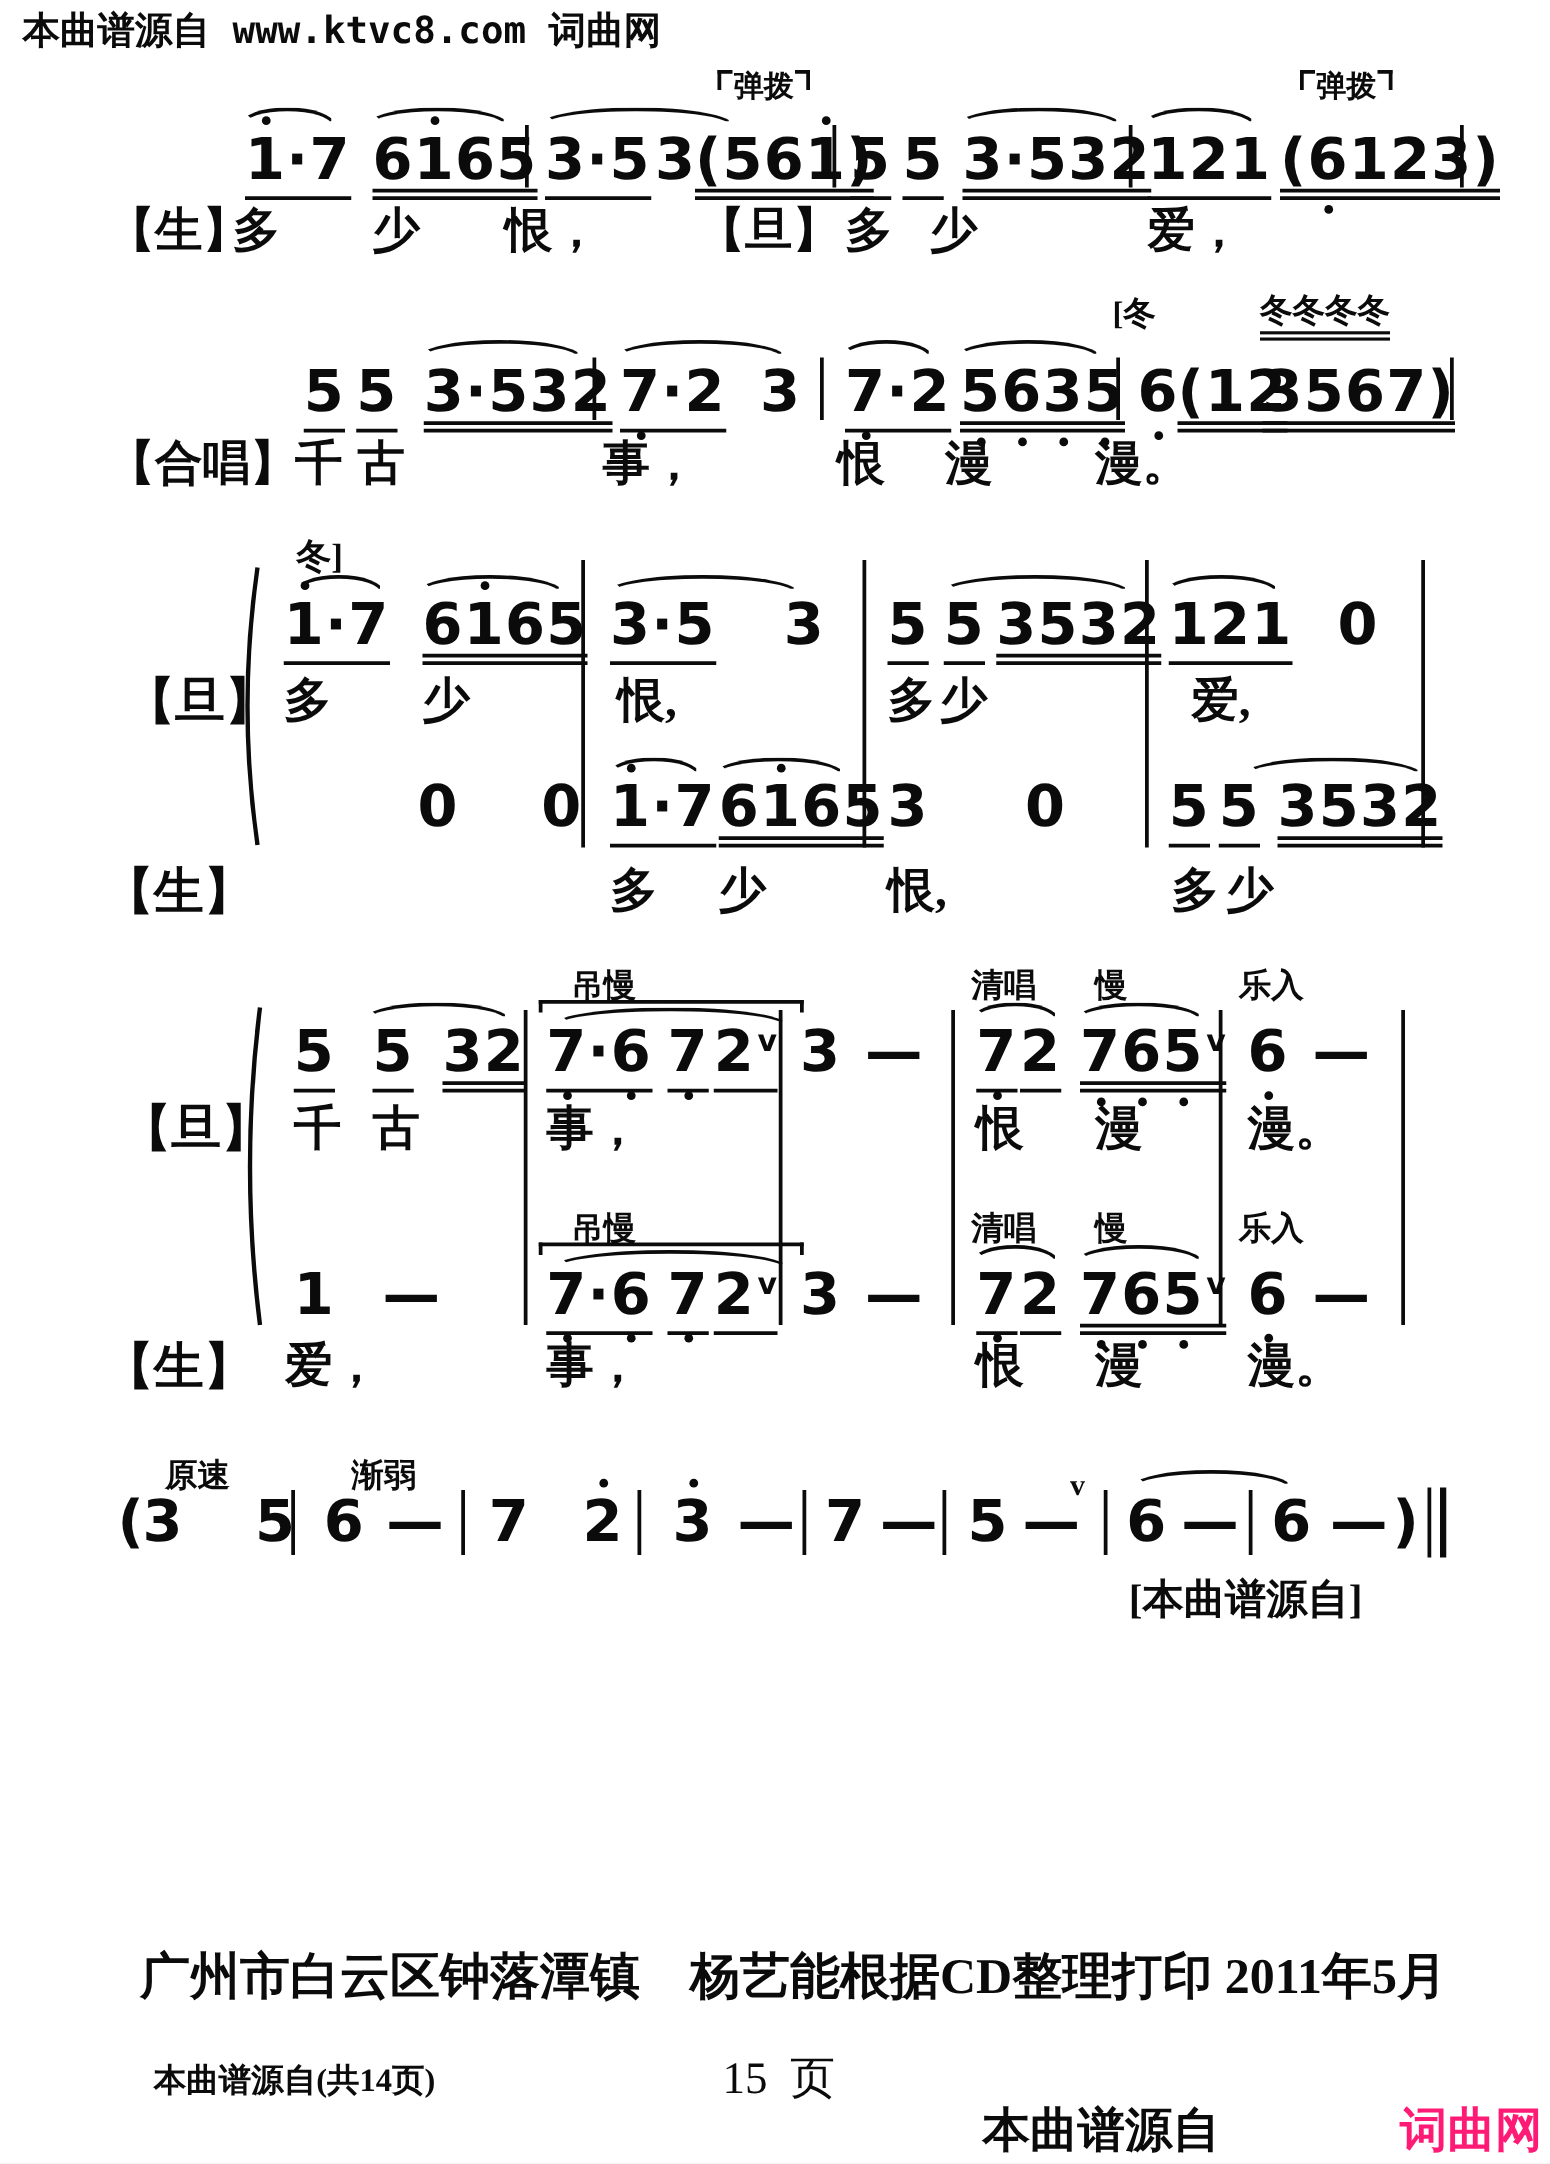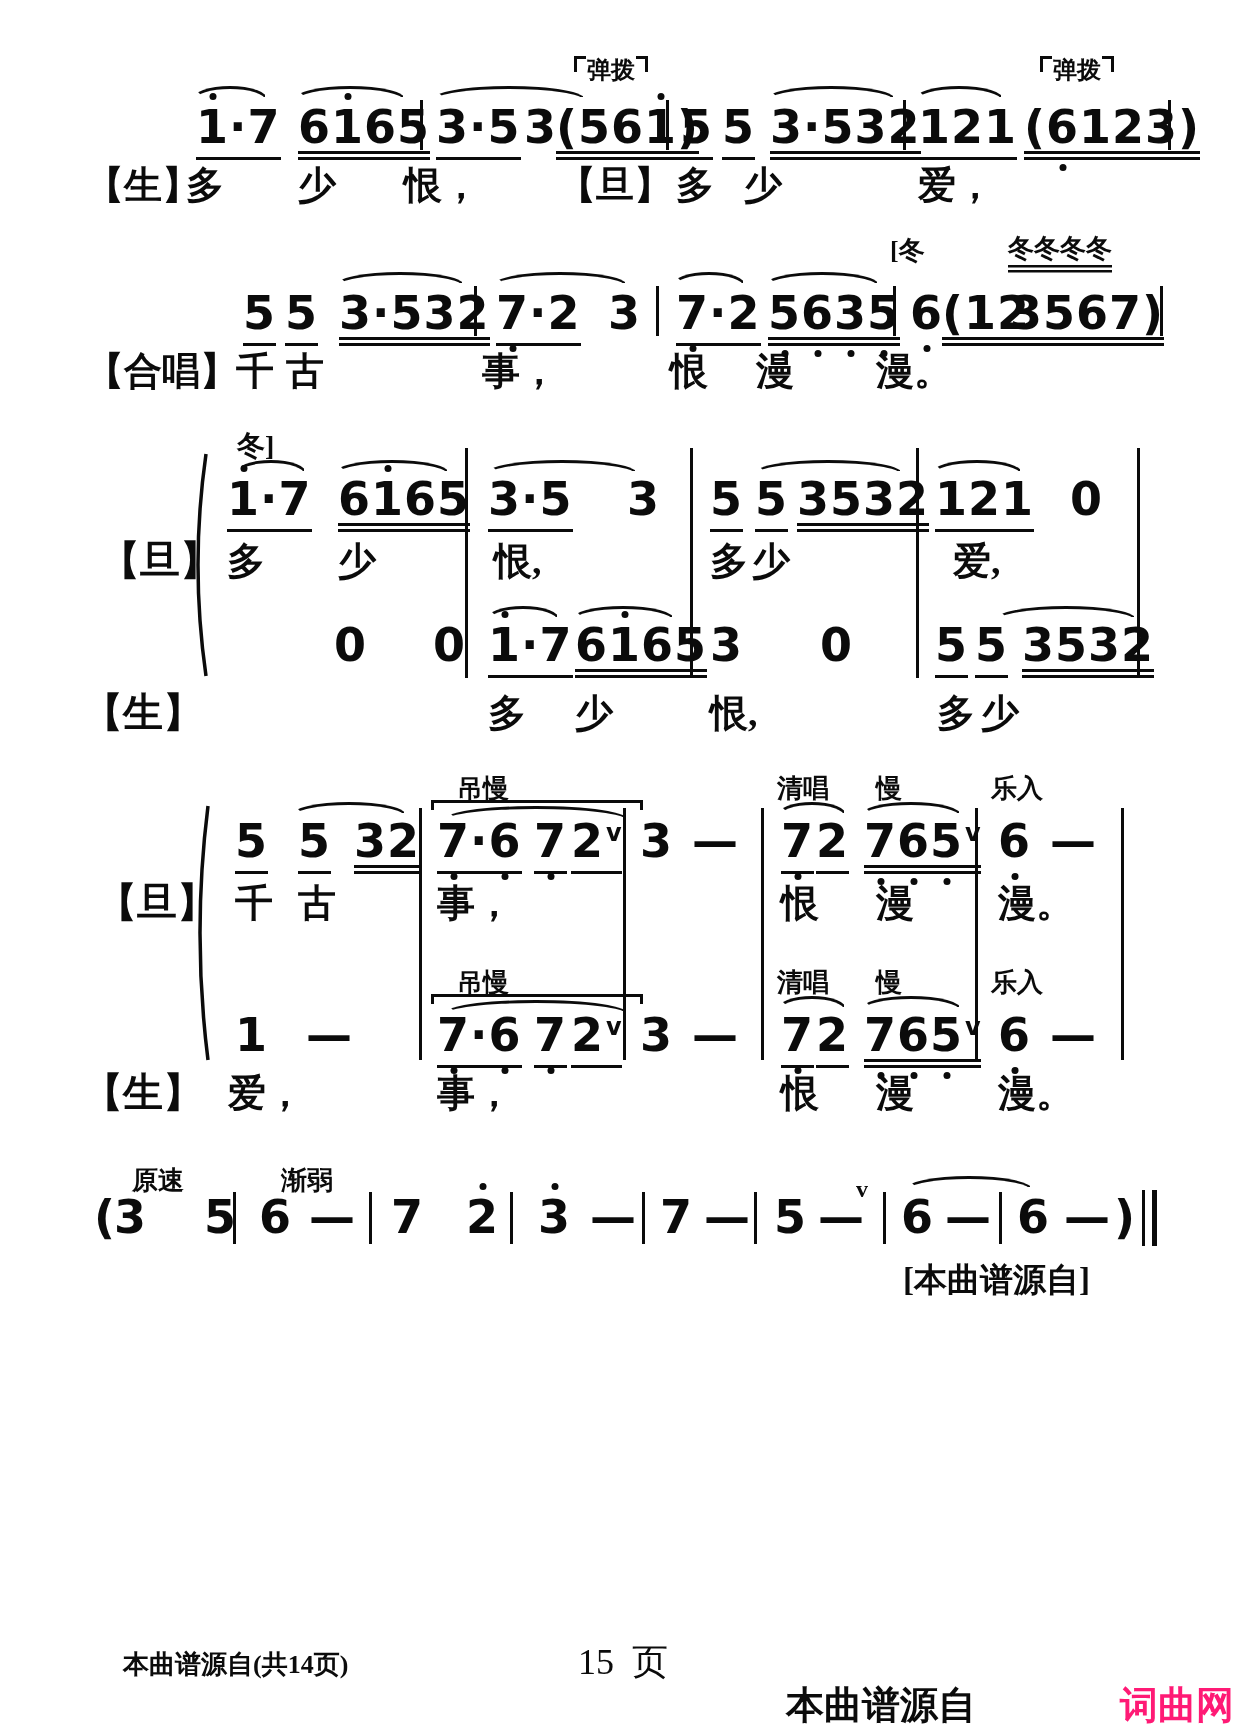--- a/index.html
+++ b/index.html
@@ -32,20 +32,21 @@
      border-top:3px solid #0b0b0b;border-left:3px solid #0b0b0b;}
   .corners::after{content:"";position:absolute;right:0;top:0;width:9px;height:13px;
      border-top:3px solid #0b0b0b;border-right:3px solid #0b0b0b;}
   .u2t{padding-bottom:9px;background:linear-gradient(#0b0b0b,#0b0b0b) left bottom/100% 2.5px no-repeat,
       linear-gradient(#0b0b0b,#0b0b0b) left calc(100% - 5px)/100% 2.5px no-repeat;}
 </style>
 </head>
 <body>
 
 <div id="sheet">
+  <div class="t mono" style="left:18px;top:8px;font-size:30px;">本曲谱源自 www.ktvc8.com 词曲网</div>
 
   <div id="music-layer">
       <div class="arc" style="width: 76px; left: 192px; top: 86px;"></div>
       <div class="n u1" style="left: 196px; top: 104px;"><span class="pt da">1</span><span class="pt">·</span><span class="pt">7</span></div>
       <div class="arc" style="width: 112px; left: 294px; top: 86px;"></div>
       <div class="n u2" style="left: 298px; top: 104px;"><span class="pt">6</span><span class="pt da">1</span><span class="pt">6</span><span class="pt">5</span></div>
       <div class="vl" style="height: 50px; left: 420px; top: 100px;"></div>
       <div class="arc" style="width: 154px; left: 432px; top: 86px;"></div>
       <div class="n u1" style="left: 436px; top: 104px;"><span class="pt">3</span><span class="pt">·</span><span class="pt">5</span></div>
       <div class="n" style="left: 524px; top: 104px;"><span class="pt">3</span></div>
@@ -234,18 +235,19 @@
       <div class="n" style="left: 945px; top: 1194px;"><span class="pt">—</span></div>
       <div class="vl" style="height: 52px; left: 999px; top: 1192px;"></div>
       <div class="n" style="left: 1017px; top: 1194px;"><span class="pt">6</span></div>
       <div class="n" style="left: 1064px; top: 1194px;"><span class="pt">—</span></div>
       <div class="n" style="left: 1114px; top: 1194px;"><span class="pt">)</span></div>
       <div class="vl" style="height: 56px; left: 1142px; top: 1190px;"></div>
       <div class="vl" style="height: 56px; width: 5px; left: 1152px; top: 1190px;"></div>
       <div class="t " style="font-size: 33px; left: 903px; top: 1262px;">[本曲谱源自]</div>
     </div>
 
+  <div class="t" style="left:112px;top:1558px;font-size:40px;">广州市白云区钟落潭镇　杨艺能根据CD整理打印 2011年5月</div>
 
   <div class="t" style="left:123px;top:1650px;font-size:26px;">本曲谱源自(共14页)</div>
   <div class="t" style="left:578px;top:1642px;font-size:36px;font-weight:400;">15  页</div>
   <div class="t" style="left:786px;top:1684px;font-size:38px;">本曲谱源自</div>
   <div class="t pink" style="left:1120px;top:1684px;font-size:38px;text-align:right;">词曲网</div>
 </div>
 
 </body></html>

